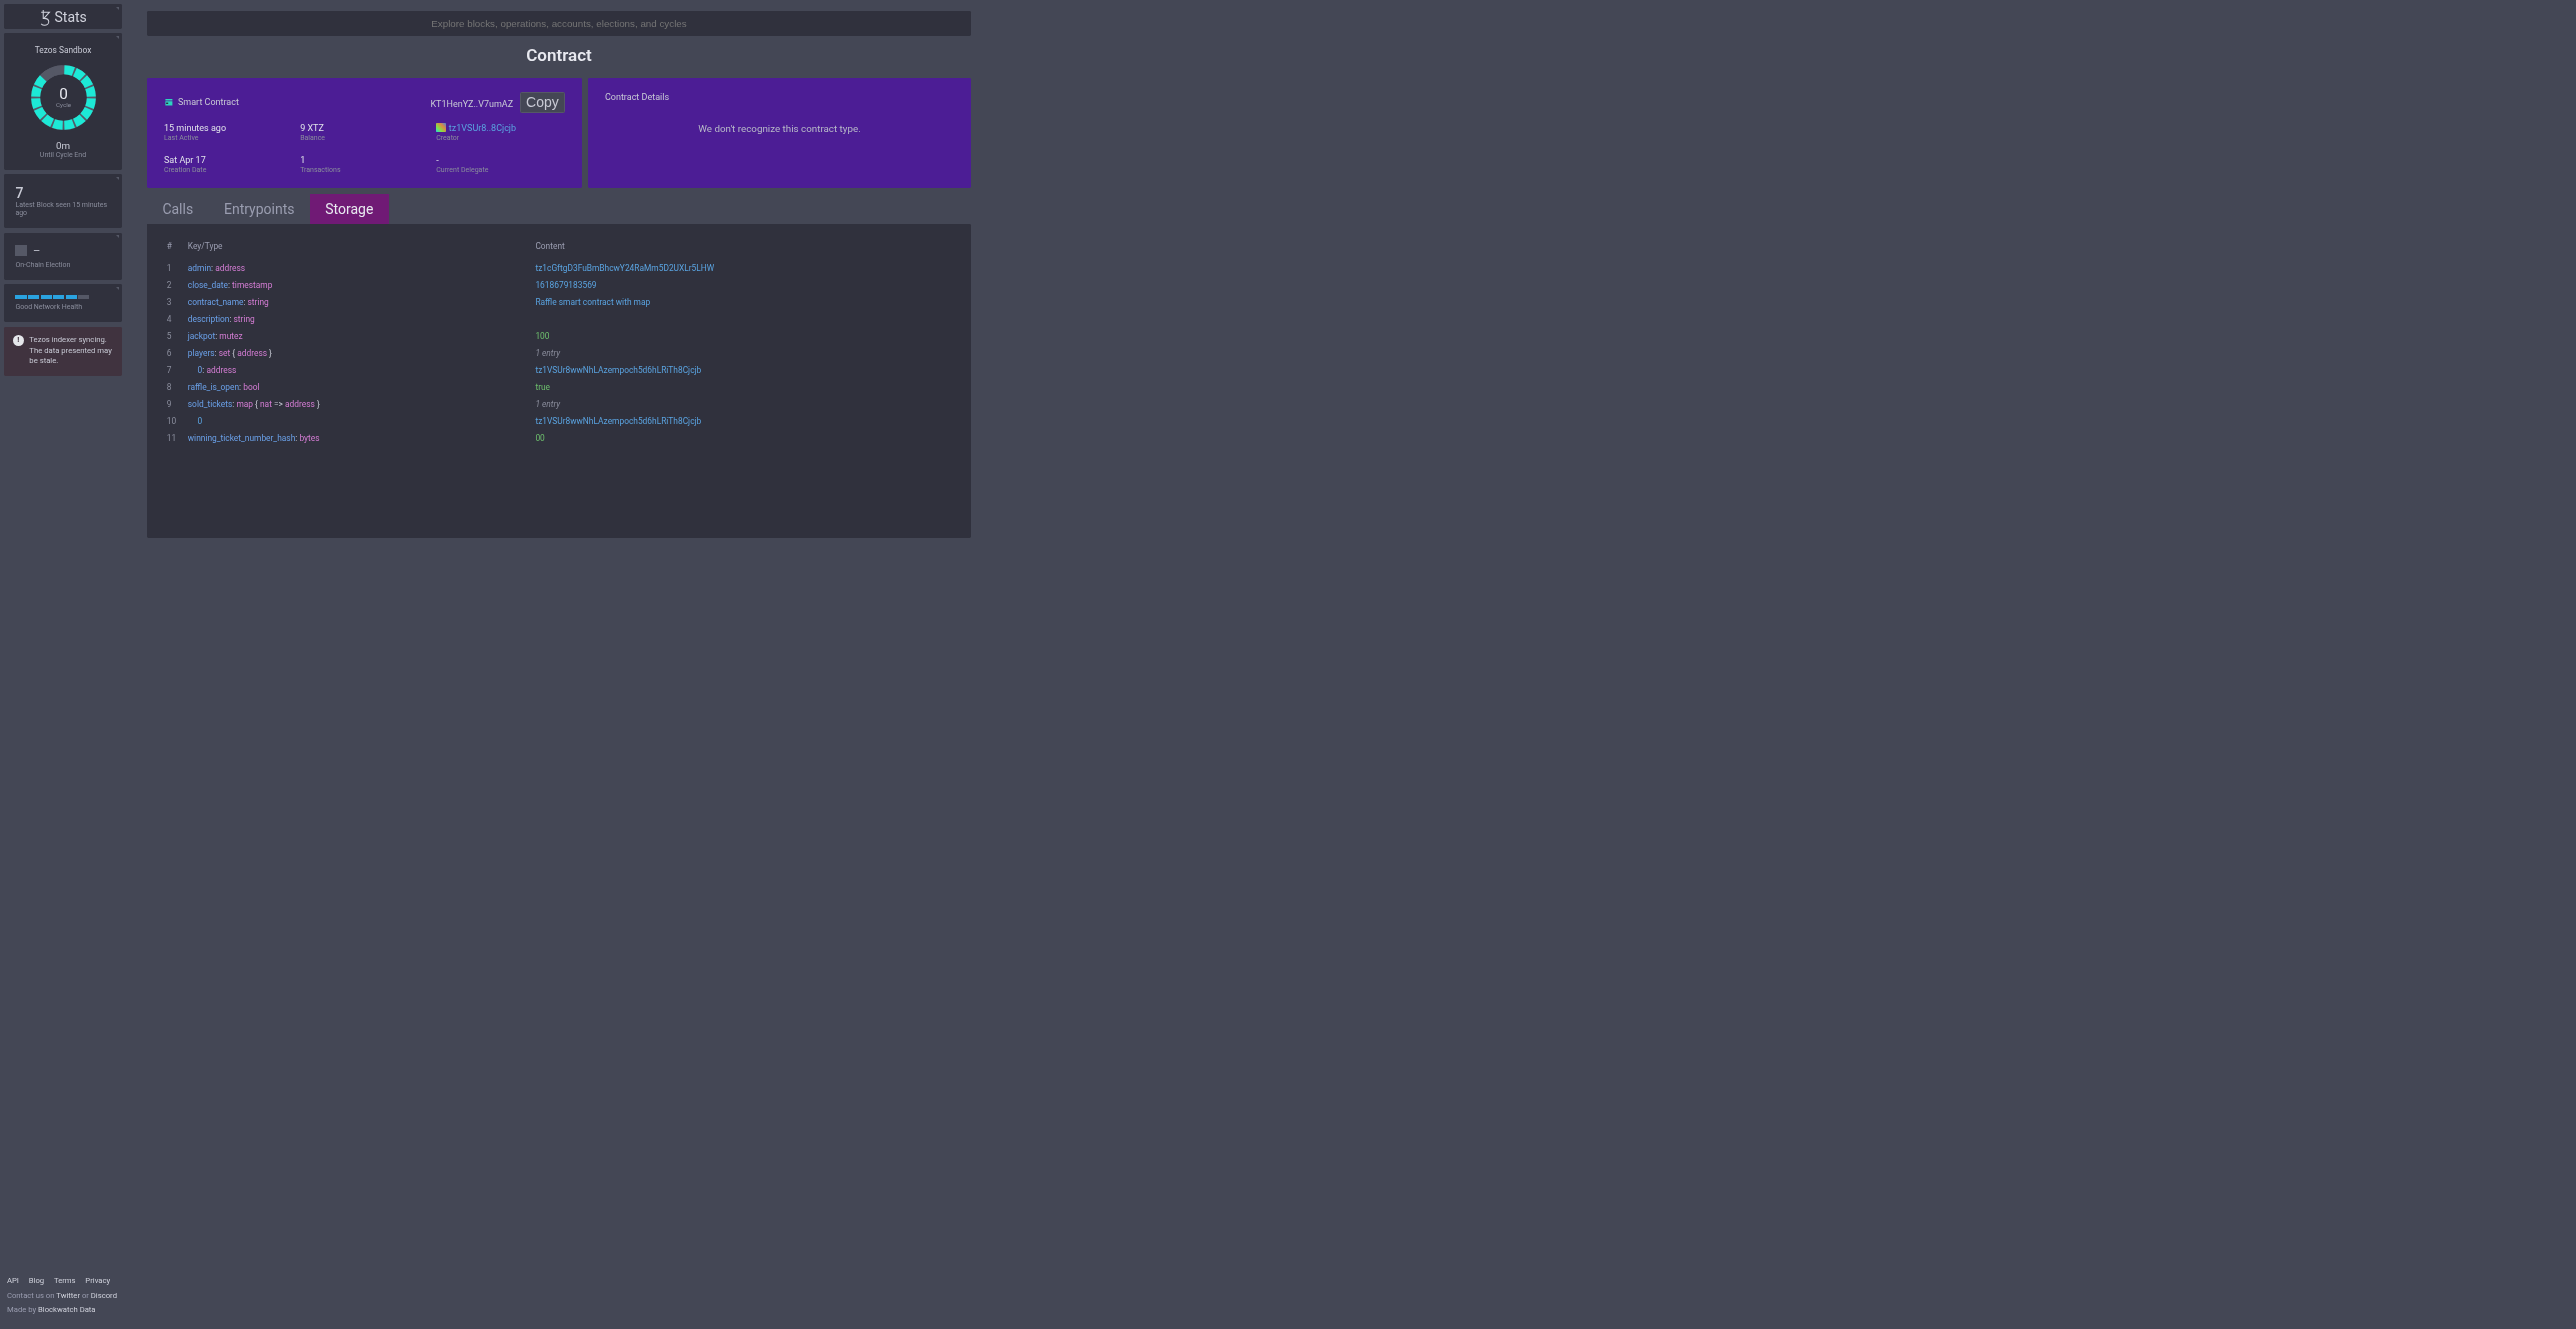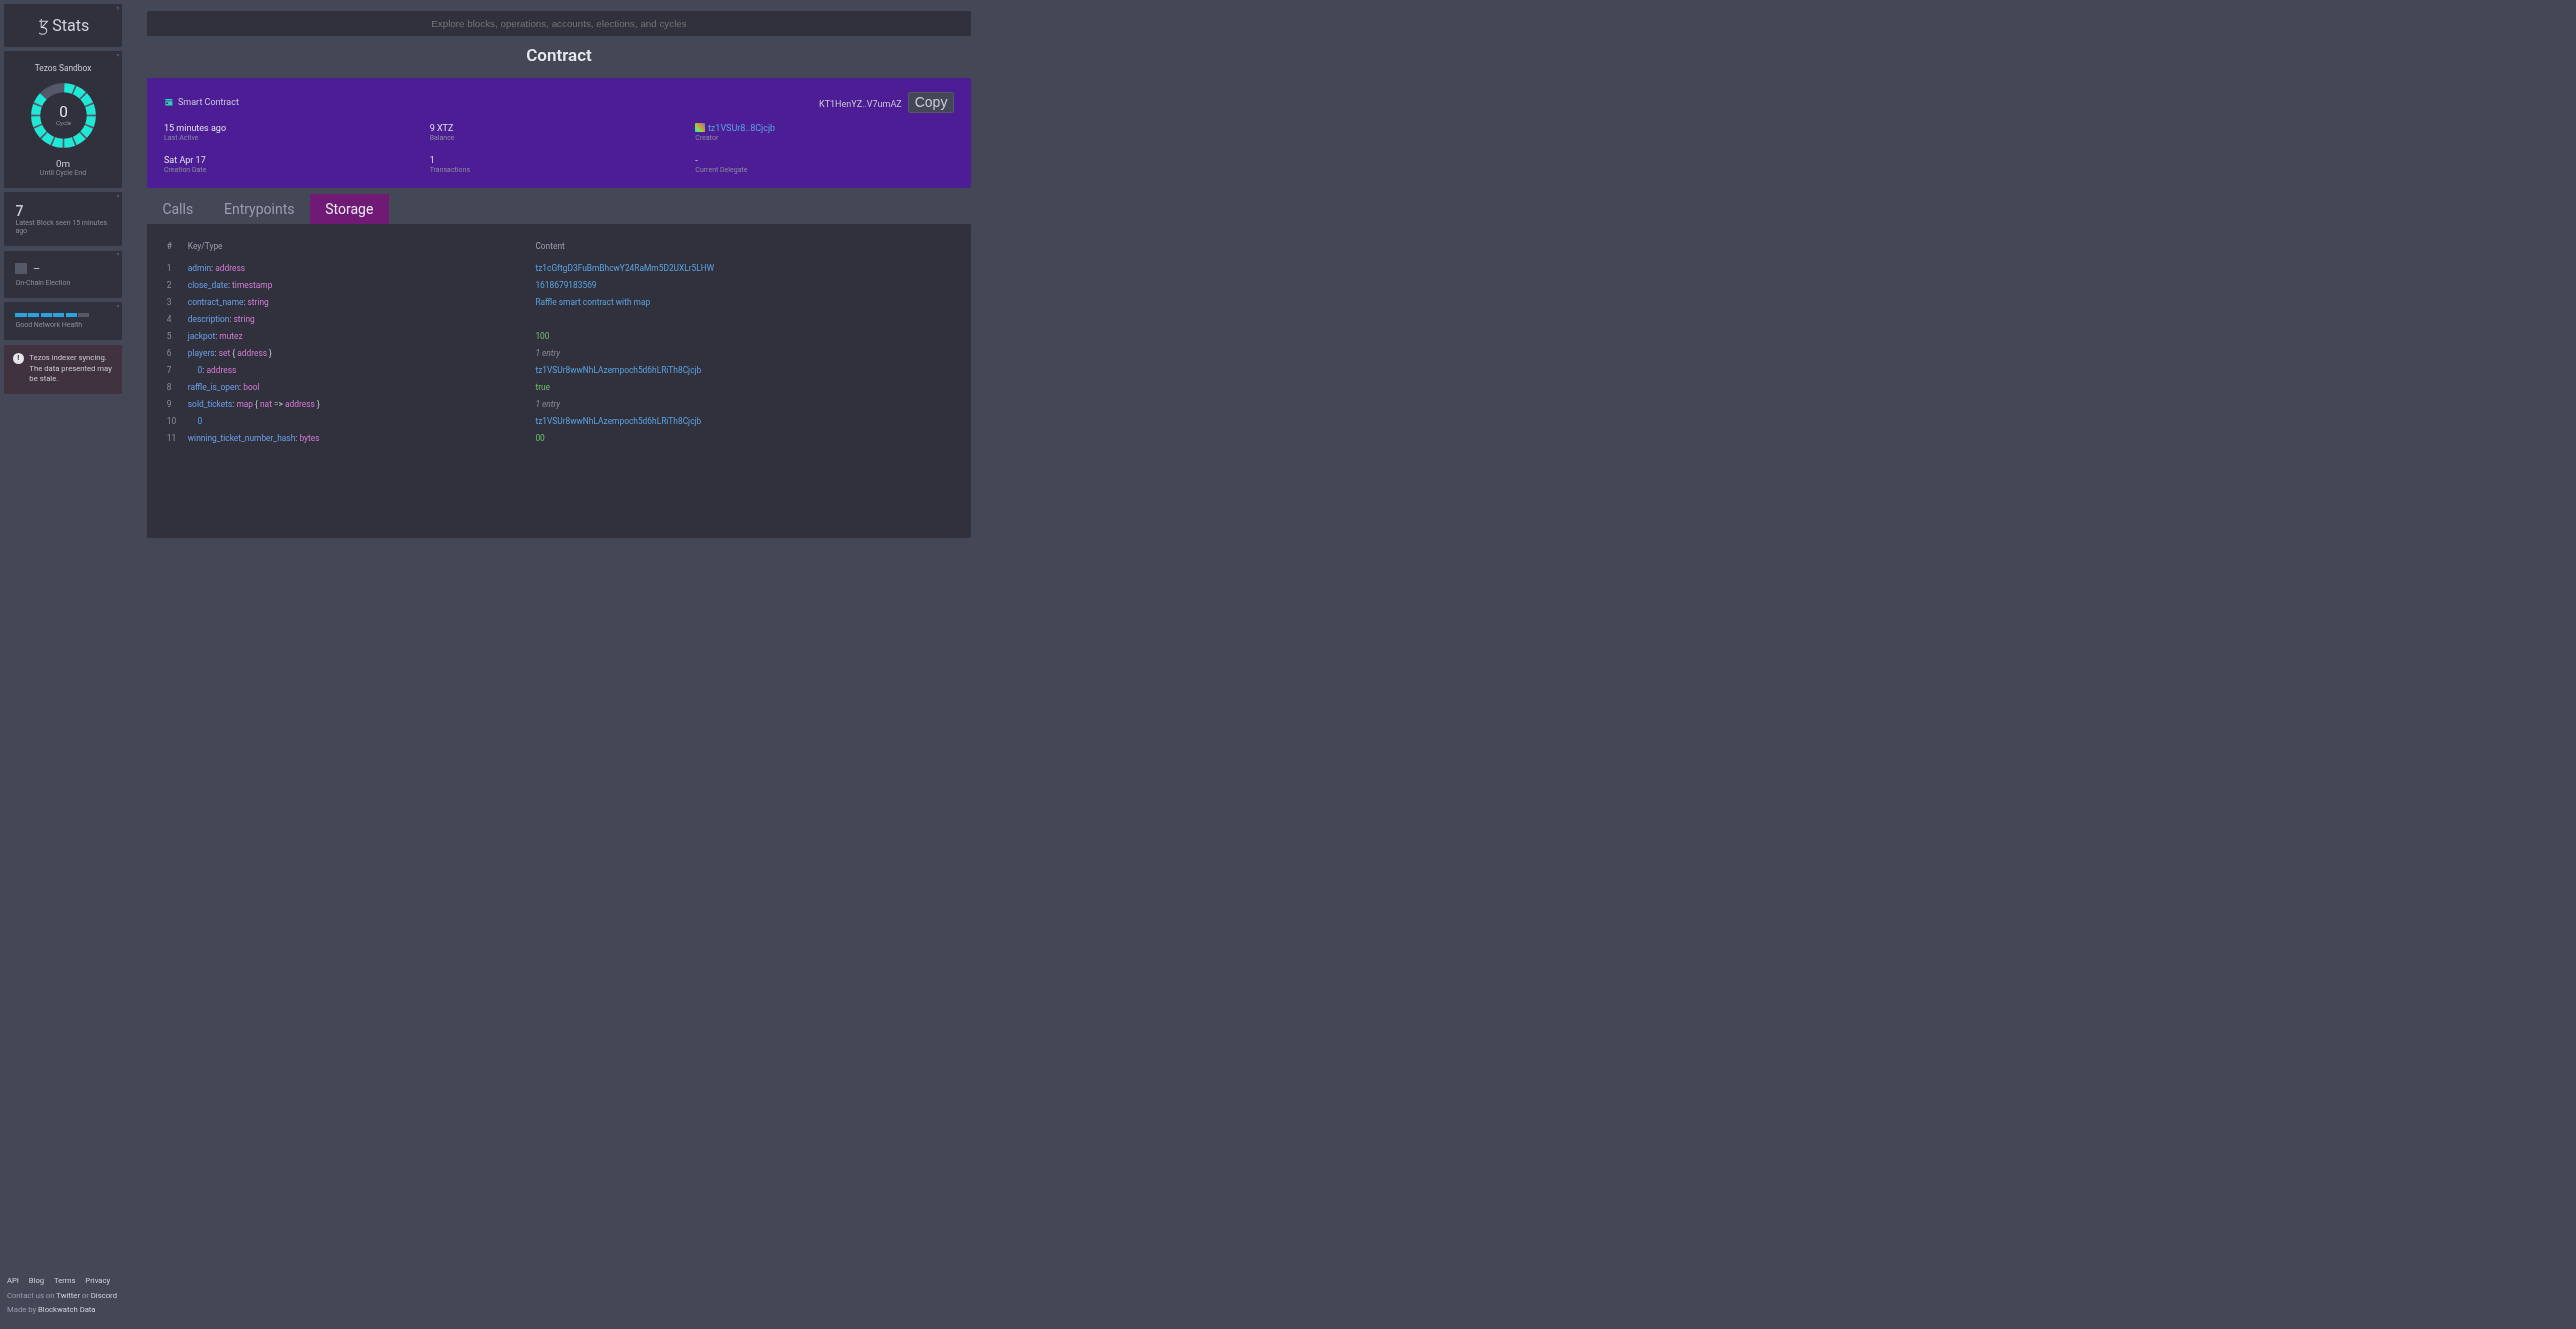--- a/index.html
+++ b/index.html
@@ -30,22 +30,22 @@
   position: absolute;
   top: 2.8px; right: 2.8px;
   width: 0; height: 0;
   border-left: 3.5px solid transparent;
   border-top: 3.5px solid #555866;
 }
 .logo {
   display: flex;
   align-items: center;
   justify-content: center;
-  height: 43px;
-  font-size: 16px;
+  height: 25px;
+  font-size: 14px;
   color: #d0d2dc;
 }
 .logo svg { margin-right: 1.4px; }
 .net-name { text-align: center; font-size: 8.4px; margin-bottom: 7px; }
 .cycle-donut { display: flex; justify-content: center; margin: 4.2px 0 7px; }
 .cycle-lbl, .sub { font-size: 7px; color: #8a8d9c; }
 .time-left { text-align: center; margin-top: 3px; }
 .time-left .val { font-size: 9.8px; }
 .big-num { font-size: 14px; font-weight: 500; }
 .election-sq { width: 11.2px; height: 11.2px; background: #555866; display: inline-block; vertical-align: middle; }
@@ -308,20 +308,24 @@
         <div class="info-item">
             <div class="val">1</div>
             <div class="lbl">Transactions</div>
           </div>
         <div class="info-item">
             <div class="val">-</div>
             <div class="lbl">Current Delegate</div>
           </div>
       </div>
     </div>
+    <div class="panel right">
+      <div class="details-title">Contract Details</div>
+      <div class="details-msg">We don't recognize this contract type.</div>
+    </div>
   </div>
 
   <div class="tabs" id="tabs">
       <div class="tab">Calls</div>
       <div class="tab">Entrypoints</div>
       <div class="tab active">Storage</div>
     </div>
   <div class="storage-panel">
     <table class="storage-table">
       <thead>

